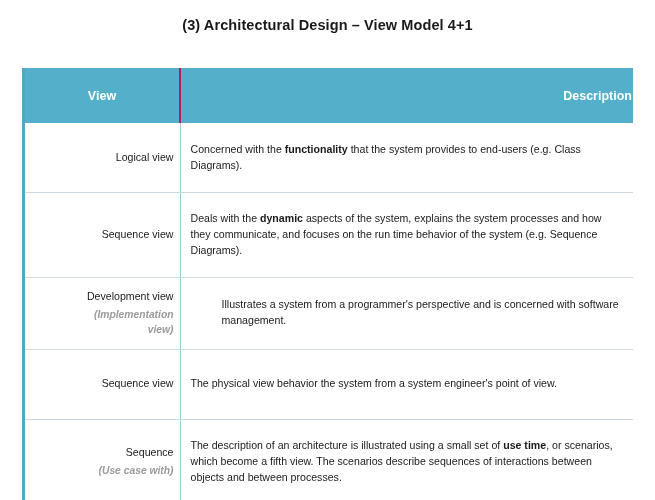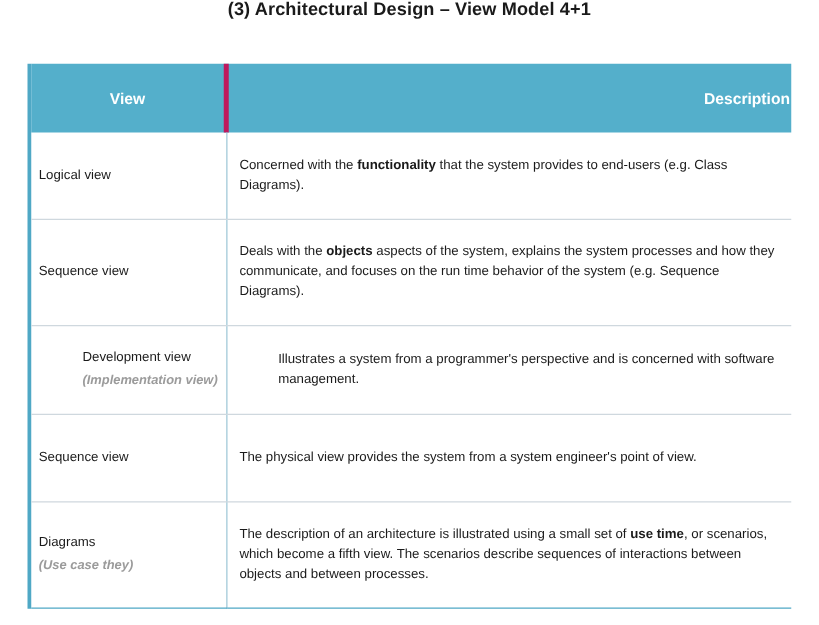--- a/index.html
+++ b/index.html
@@ -18,39 +18,40 @@
     position: relative;
     width: 655px;
     height: 500px;
     box-sizing: border-box;
   }
   .title {
     text-align: center;
     font-size: 14.5px;
     font-weight: bold;
     color: #1a1a1a;
+    margin-top: 17px;
     letter-spacing: 0.1px;
   }
   .table-wrap {
     margin: 35px 22px 0 22px;
     border-left: 3px solid #4FA8C5;
   }
   table {
     border-collapse: collapse;
     width: 100%;
     table-layout: fixed;
   }
   thead th {
     background: #54AFCB;
     color: #ffffff;
     font-size: 12.5px;
     font-weight: bold;
     height: 53px;
     vertical-align: middle;
-    border-right: 4px solid #be185d;
+    border-right: 2px solid #be185d;
   }
   th.col-view {
     width: 152px;
     text-align: center;
   }
   th.col-desc {
     text-align: right;
     padding-left: 10px;
     border-right: none;
   }
@@ -58,21 +59,21 @@
     border-bottom: 1px solid #cfd8de;
     font-size: 10.6px;
     line-height: 1.5;
     color: #1a1a1a;
     vertical-align: middle;
   }
   tbody tr:last-child td {
     border-bottom: 1px solid #4FA8C5;
   }
   td.view-cell {
-    text-align: left;
+    text-align: right;
     padding: 11px 6px;
     border-right: 1px solid #9fc8d8;
     width: 152px;
   }
   td.desc-cell {
     text-align: left;
     padding: 11px 12px 11px 10px;
   }
   .view-name {
     display: block;
@@ -113,39 +114,39 @@
         <tr class="r1">
           <td class="view-cell">
             <span class="view-name">Logical view</span>
           </td>
           <td class="desc-cell">Concerned with the <b>functionality</b> that the system provides to end-users (e.g. Class Diagrams).</td>
         </tr>
         <tr class="r2">
           <td class="view-cell">
             <span class="view-name">Sequence view</span>
           </td>
-          <td class="desc-cell">Deals with the <b>objects</b> aspects of the system, explains the system processes and how they communicate, and focuses on the run time behavior of the system (e.g. Sequence Diagrams).</td>
+          <td class="desc-cell">Deals with the <b>dynamic</b> aspects of the system, explains the system processes and how they communicate, and focuses on the run time behavior of the system (e.g. Sequence Diagrams).</td>
         </tr>
         <tr class="r3">
           <td class="view-cell">
             <span class="view-name">Development view</span>
             <span class="view-sub">(Implementation view)</span>
           </td>
           <td class="desc-cell">Illustrates a system from a programmer's perspective and is concerned with software management.</td>
         </tr>
         <tr class="r4">
           <td class="view-cell">
             <span class="view-name">Sequence view</span>
           </td>
-          <td class="desc-cell">The physical view provides the system from a system engineer's point of view.</td>
+          <td class="desc-cell">The physical view behavior the system from a system engineer's point of view.</td>
         </tr>
         <tr class="r5">
           <td class="view-cell">
-            <span class="view-name">Diagrams</span>
-            <span class="view-sub">(Use case they)</span>
+            <span class="view-name">Sequence</span>
+            <span class="view-sub">(Use case with)</span>
           </td>
           <td class="desc-cell">The description of an architecture is illustrated using a small set of <b>use time</b>, or scenarios, which become a fifth view. The scenarios describe sequences of interactions between objects and between processes.</td>
         </tr>
       </tbody>
     </table>
   </div>
 
 </div>
 
 </body></html>

